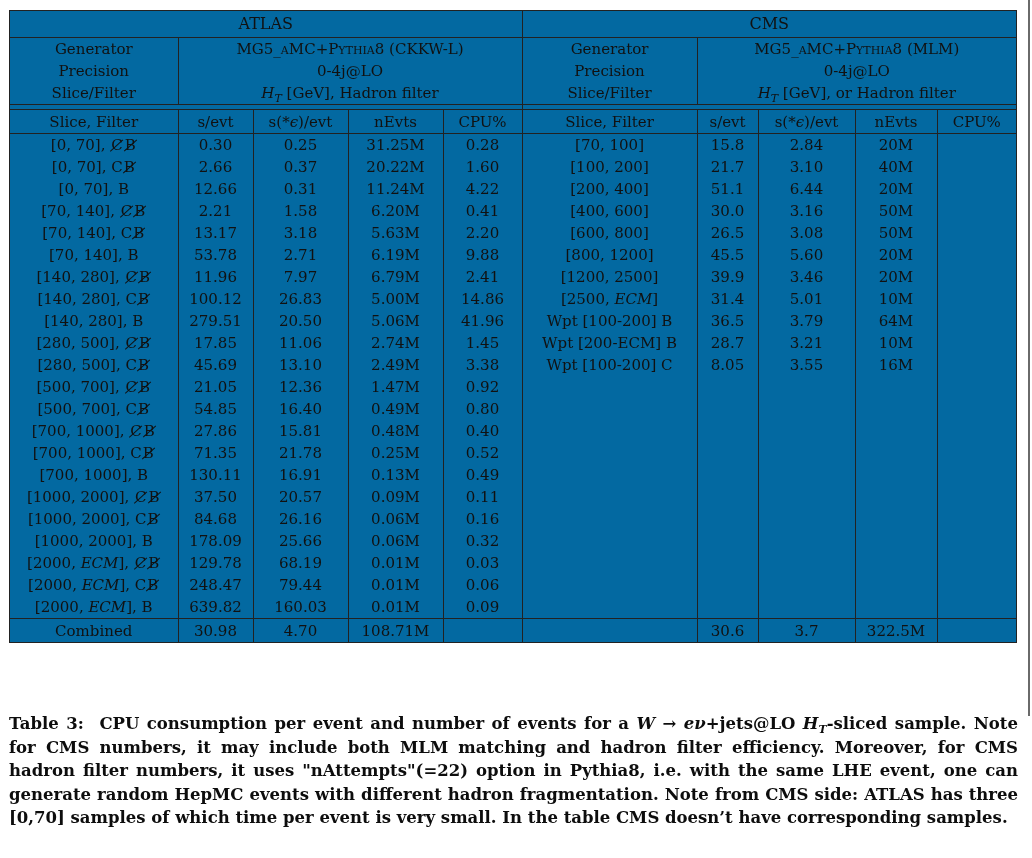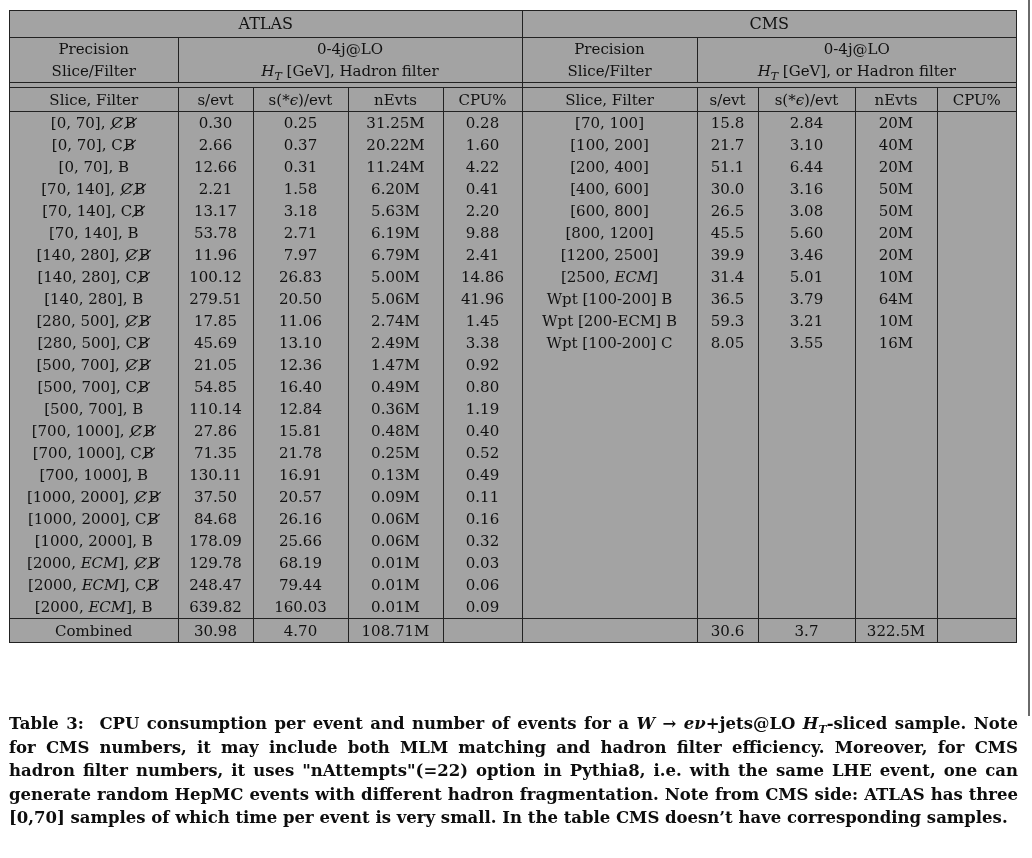--- a/index.html
+++ b/index.html
@@ -2,21 +2,21 @@
 <html><head>
 <meta charset="utf-8">
 <style>
   html,body{margin:0;padding:0;}
   body{
     width:1032px;height:858px;position:relative;background:#ffffff;
     font-family:"DejaVu Serif","Liberation Serif",serif;color:#111;
     overflow:hidden;
   }
   .edge-line{position:absolute;left:1028px;top:0;width:2px;height:716px;background:#6a6a6a;}
-  .tablewrap{position:absolute;left:9px;top:10px;width:1006px;border:1.6px solid #222;background:#a3a3a3;}
+  .tablewrap{position:absolute;left:9px;top:10px;width:1006px;border:1.6px solid #222;background:#0369a1;}
   table{border-collapse:collapse;table-layout:fixed;width:100%;}
   td{
     text-align:center;font-size:15px;height:22px;line-height:22px;
     padding:0 2px;overflow:hidden;white-space:nowrap;
   }
   tr.title-row td{font-size:16px;height:26px;line-height:26px;}
   tr.colhead-row td{height:23px;}
   tr.combined-row td{height:23px;margin-top:6px;}
   .vr{border-right:1px solid #222;}
   tr.hb > td{border-bottom:1px solid #222;}
@@ -54,20 +54,26 @@
         <col style="width:97px">
         <col style="width:82px">
         <col style="width:79px">
     </colgroup>
     <tbody id="tbody">
         <tr class="title-row hb">
           <td class="vr" colspan="5">ATLAS</td>
           <td colspan="5">CMS</td>
         </tr>
         <tr class="meta-row">
+          <td class="vr" colspan="1">Generator</td>
+          <td class="vr" colspan="4">MG5_<span class="sc">a</span>MC+P<span class="sc">ythia</span>8 (CKKW-L)</td>
+          <td class="vr" colspan="1">Generator</td>
+          <td colspan="4">MG5_<span class="sc">a</span>MC+P<span class="sc">ythia</span>8 (MLM)</td>
+        </tr>
+        <tr class="meta-row">
           <td class="vr" colspan="1">Precision</td>
           <td class="vr" colspan="4">0-4j@LO</td>
           <td class="vr" colspan="1">Precision</td>
           <td colspan="4">0-4j@LO</td>
         </tr>
         <tr class="meta-row hb">
           <td class="vr" colspan="1">Slice/Filter</td>
           <td class="vr" colspan="4"><i>H</i><sub><i>T</i></sub> [GeV], Hadron filter</td>
           <td class="vr" colspan="1">Slice/Filter</td>
           <td colspan="4"><i>H</i><sub><i>T</i></sub> [GeV], or Hadron filter</td>
@@ -196,21 +202,21 @@
           <td class="vr" colspan="1">64M</td>
           <td colspan="1"></td>
         </tr>
         <tr class="data-row">
           <td class="vr" colspan="1">[280, 500], <span class="cx">C</span><span class="cx">B</span></td>
           <td class="vr" colspan="1">17.85</td>
           <td class="vr" colspan="1">11.06</td>
           <td class="vr" colspan="1">2.74M</td>
           <td class="vr" colspan="1">1.45</td>
           <td class="vr" colspan="1">Wpt [200-ECM] B</td>
-          <td class="vr" colspan="1">59.3</td>
+          <td class="vr" colspan="1">28.7</td>
           <td class="vr" colspan="1">3.21</td>
           <td class="vr" colspan="1">10M</td>
           <td colspan="1"></td>
         </tr>
         <tr class="data-row">
           <td class="vr" colspan="1">[280, 500], C<span class="cx">B</span></td>
           <td class="vr" colspan="1">45.69</td>
           <td class="vr" colspan="1">13.10</td>
           <td class="vr" colspan="1">2.49M</td>
           <td class="vr" colspan="1">3.38</td>
@@ -238,32 +244,20 @@
           <td class="vr" colspan="1">16.40</td>
           <td class="vr" colspan="1">0.49M</td>
           <td class="vr" colspan="1">0.80</td>
           <td class="vr" colspan="1"></td>
           <td class="vr" colspan="1"></td>
           <td class="vr" colspan="1"></td>
           <td class="vr" colspan="1"></td>
           <td colspan="1"></td>
         </tr>
         <tr class="data-row">
-          <td class="vr" colspan="1">[500, 700], B</td>
-          <td class="vr" colspan="1">110.14</td>
-          <td class="vr" colspan="1">12.84</td>
-          <td class="vr" colspan="1">0.36M</td>
-          <td class="vr" colspan="1">1.19</td>
-          <td class="vr" colspan="1"></td>
-          <td class="vr" colspan="1"></td>
-          <td class="vr" colspan="1"></td>
-          <td class="vr" colspan="1"></td>
-          <td colspan="1"></td>
-        </tr>
-        <tr class="data-row">
           <td class="vr" colspan="1">[700, 1000], <span class="cx">C</span><span class="cx">B</span></td>
           <td class="vr" colspan="1">27.86</td>
           <td class="vr" colspan="1">15.81</td>
           <td class="vr" colspan="1">0.48M</td>
           <td class="vr" colspan="1">0.40</td>
           <td class="vr" colspan="1"></td>
           <td class="vr" colspan="1"></td>
           <td class="vr" colspan="1"></td>
           <td class="vr" colspan="1"></td>
           <td colspan="1"></td>

